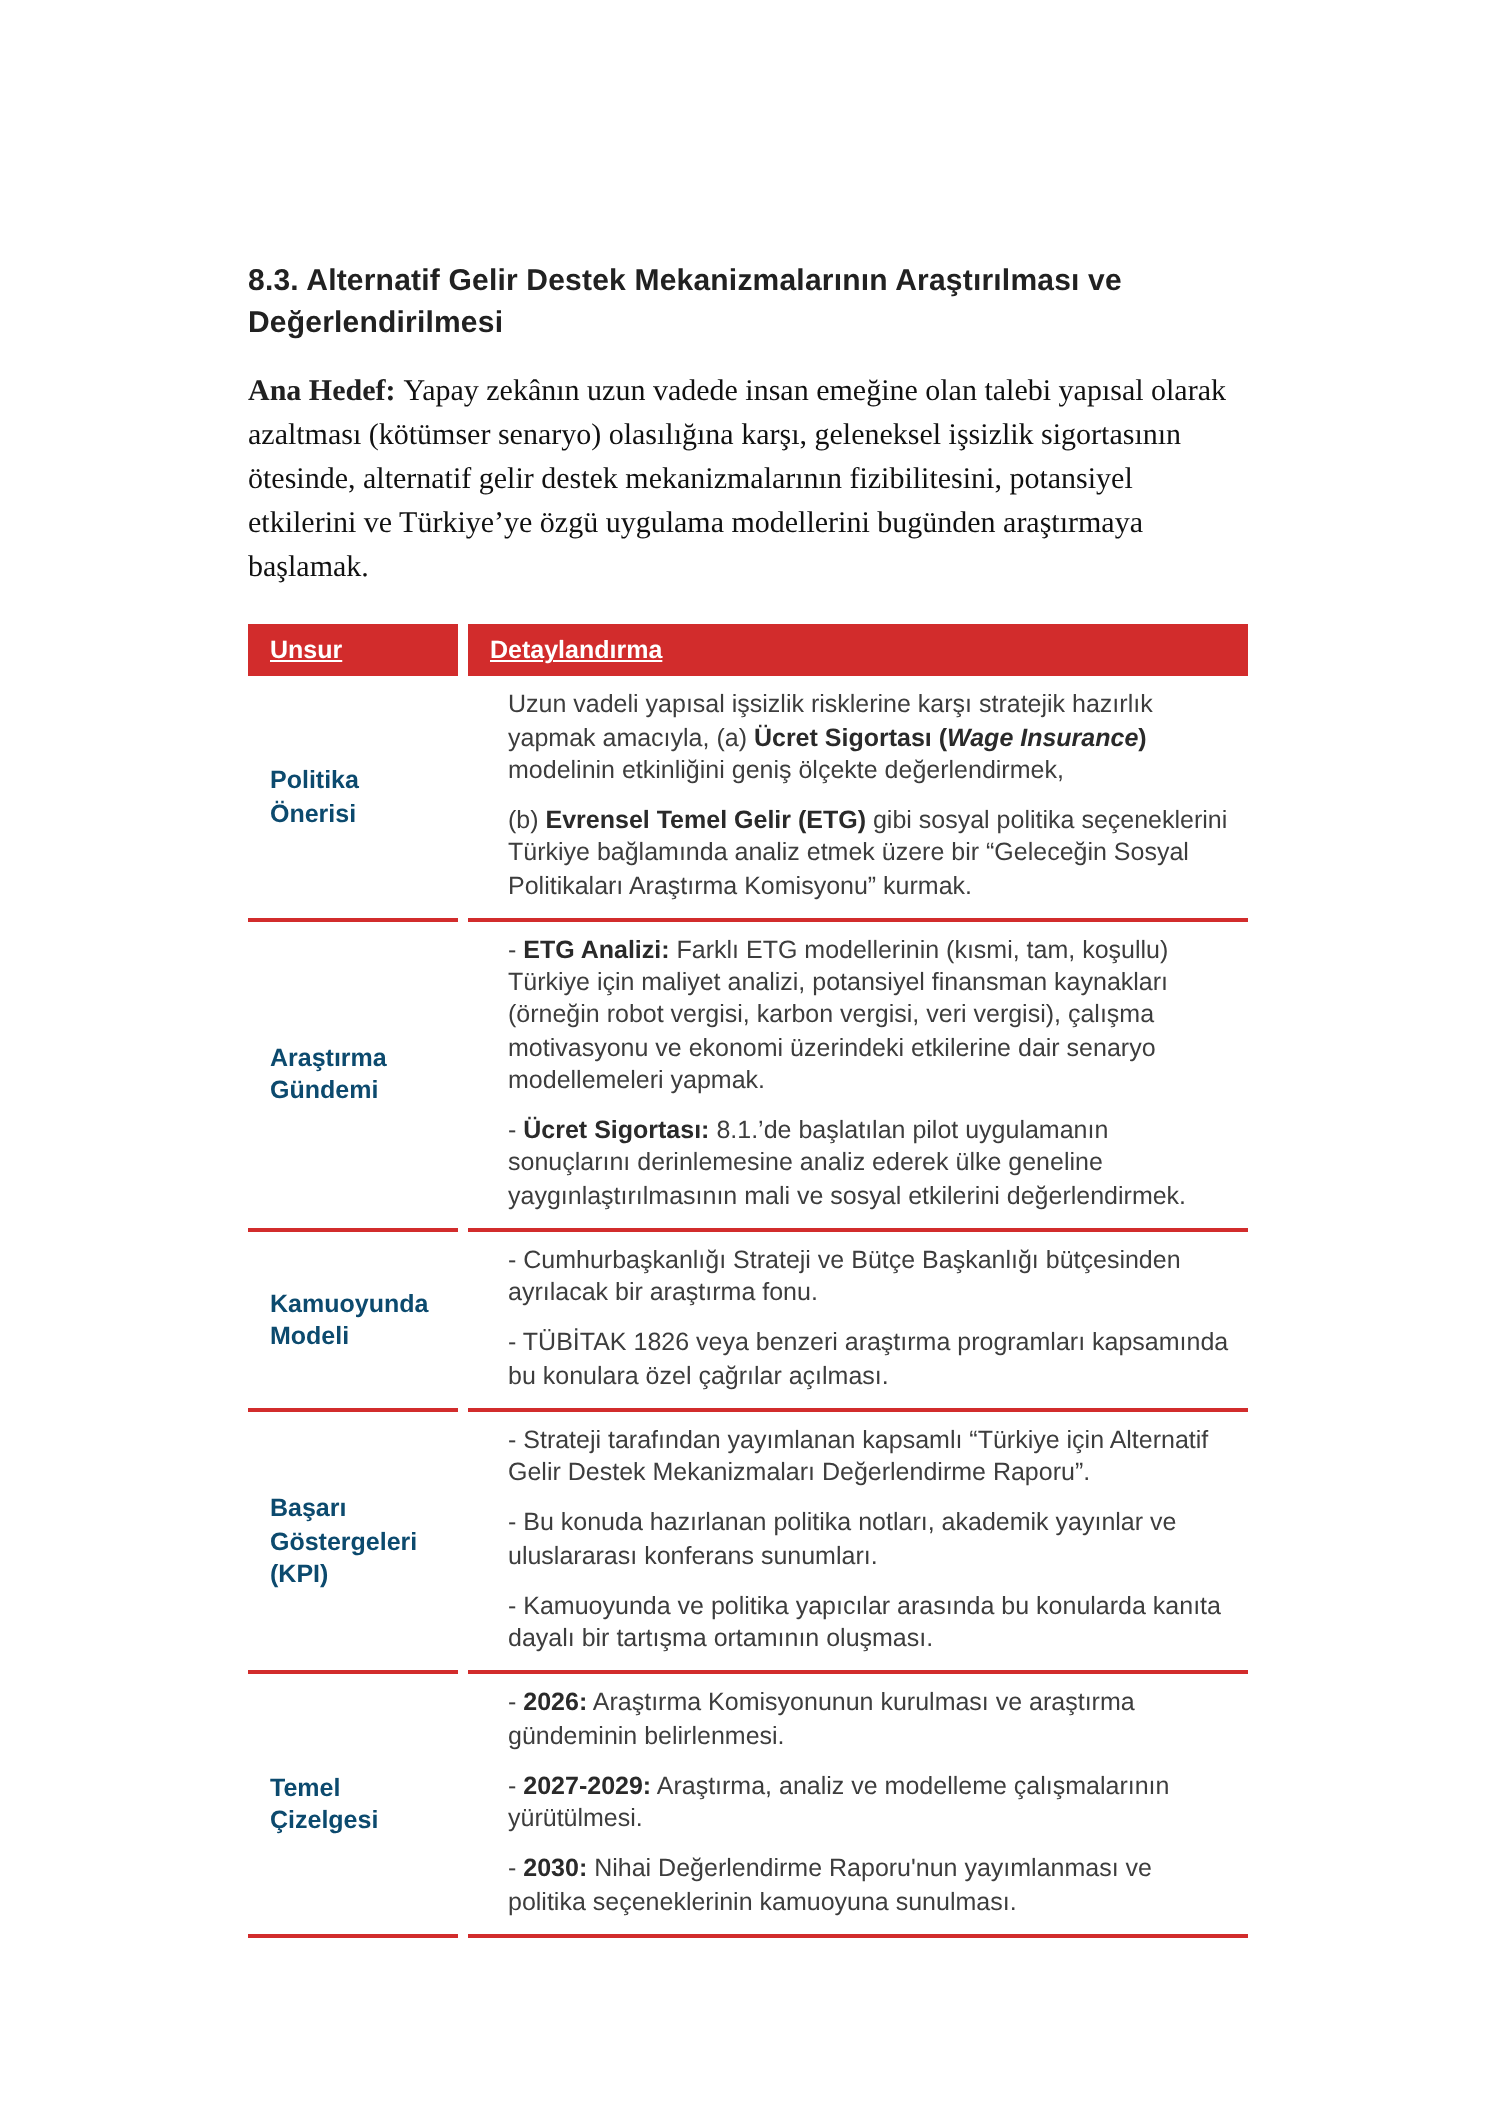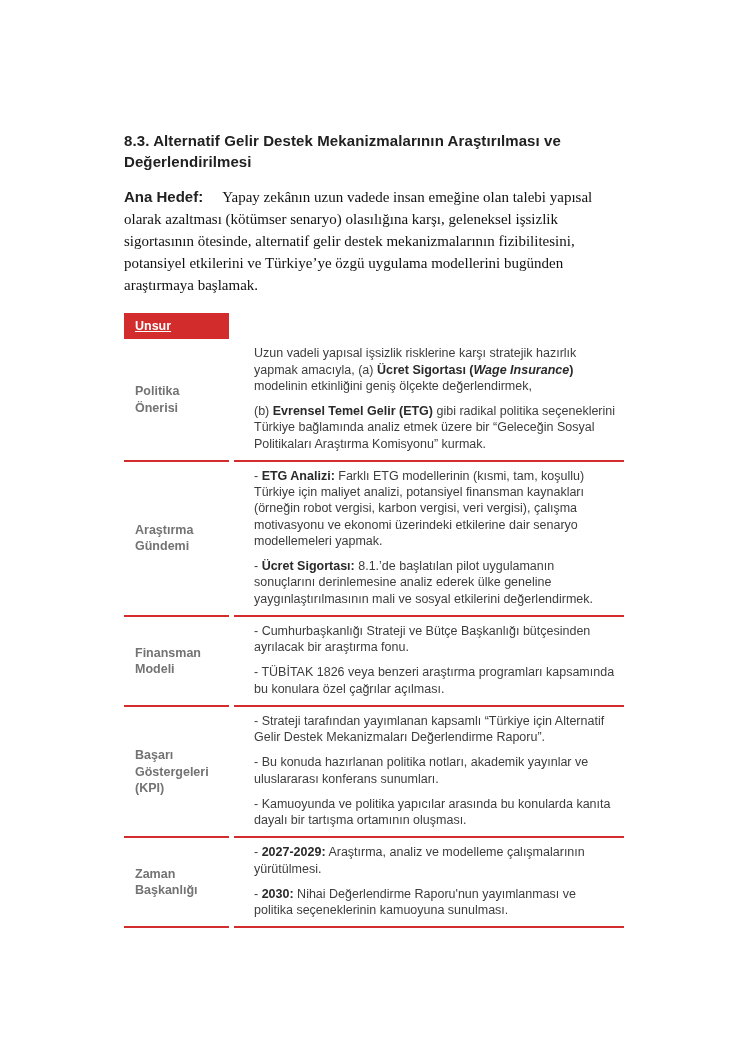--- a/index.html
+++ b/index.html
@@ -25,25 +25,25 @@
     color:#212121;
     letter-spacing:.1px;
   }
   .intro{
     margin:0 0 17px 0;
     font-size:14.5px;
     line-height:1.46;
     color:#111111;
   }
   .intro .lead{
-    font-family:Liberation Sans, sans-serif;
+    font-family:Liberation Serif, serif;
     font-weight:700;
     font-size:15px;
     color:#212121;
-    margin-right:19px;
+    margin-right:4px;
   }
   .intro .serif{
     font-family:"Liberation Serif","DejaVu Serif",serif;
     font-size:15px;
   }
   
   .tbl{width:100%;}
   .trow,.thead{
     display:grid;
     grid-template-columns:105px 1fr;
@@ -61,21 +61,21 @@
   .cell{
     border-bottom:2px solid var(--accent,#d22c2c);
     box-sizing:border-box;
   }
   .cell.label{
     display:flex;
     align-items:center;
     font-weight:700;
     font-size:12.5px;
     line-height:1.3;
-    color:#737373;
+    color:#0c4a6e;
     padding:8px 6px 8px 11px;
   }
   .cell.detail{
     font-size:12.5px;
     line-height:1.3;
     color:#3d3d3d;
     padding:6px 6px 8px 8px;
   }
   .cell.detail p{margin:0 0 9px 12px;}
   .cell.detail p:last-child{margin-bottom:0;}
@@ -88,64 +88,66 @@
 <div class="page" style="--accent: #d22c2c;">
   <div class="content">
 
     <h1 class="doc-heading">8.3. Alternatif Gelir Destek Mekanizmalarının Araştırılması ve Değerlendirilmesi</h1>
 
     <p class="intro"><span class="lead">Ana Hedef:</span><span class="serif">Yapay zekânın uzun vadede insan emeğine olan talebi yapısal olarak azaltması (kötümser senaryo) olasılığına karşı, geleneksel işsizlik sigortasının ötesinde, alternatif gelir destek mekanizmalarının fizibilitesini, potansiyel etkilerini ve Türkiye’ye özgü uygulama modellerini bugünden araştırmaya başlamak.</span></p>
 
     <div class="tbl">
       <div class="thead">
         <div class="th">Unsur</div>
+        <div class="th">Detaylandırma</div>
       </div>
       <div>
           <div class="trow">
             <div class="cell label">
               <span>Politika Önerisi</span>
             </div>
             <div class="cell detail">
               <p><span>Uzun vadeli yapısal işsizlik risklerine karşı stratejik hazırlık yapmak amacıyla, (a) </span><span class="b ">Ücret Sigortası (</span><span class="b i">Wage Insurance</span><span class="b ">)</span><span> modelinin etkinliğini geniş ölçekte değerlendirmek,</span></p>
-              <p><span>(b) </span><span class="b ">Evrensel Temel Gelir (ETG)</span><span> gibi radikal politika seçeneklerini Türkiye bağlamında analiz etmek üzere bir “Geleceğin Sosyal Politikaları Araştırma Komisyonu” kurmak.</span></p>
+              <p><span>(b) </span><span class="b ">Evrensel Temel Gelir (ETG)</span><span> gibi sosyal politika seçeneklerini Türkiye bağlamında analiz etmek üzere bir “Geleceğin Sosyal Politikaları Araştırma Komisyonu” kurmak.</span></p>
             </div>
           </div>
           <div class="trow">
             <div class="cell label">
               <span>Araştırma Gündemi</span>
             </div>
             <div class="cell detail">
               <p><span>- </span><span class="b ">ETG Analizi:</span><span> Farklı ETG modellerinin (kısmi, tam, koşullu) Türkiye için maliyet analizi, potansiyel finansman kaynakları (örneğin robot vergisi, karbon vergisi, veri vergisi), çalışma motivasyonu ve ekonomi üzerindeki etkilerine dair senaryo modellemeleri yapmak.</span></p>
               <p><span>- </span><span class="b ">Ücret Sigortası:</span><span> 8.1.’de başlatılan pilot uygulamanın sonuçlarını derinlemesine analiz ederek ülke geneline yaygınlaştırılmasının mali ve sosyal etkilerini değerlendirmek.</span></p>
             </div>
           </div>
           <div class="trow">
             <div class="cell label">
-              <span>Finansman Modeli</span>
+              <span>Kamuoyunda Modeli</span>
             </div>
             <div class="cell detail">
               <p><span>- Cumhurbaşkanlığı Strateji ve Bütçe Başkanlığı bütçesinden ayrılacak bir araştırma fonu.</span></p>
               <p><span>- TÜBİTAK 1826 veya benzeri araştırma programları kapsamında bu konulara özel çağrılar açılması.</span></p>
             </div>
           </div>
           <div class="trow">
             <div class="cell label">
               <span>Başarı Göstergeleri (KPI)</span>
             </div>
             <div class="cell detail">
               <p><span>- Strateji tarafından yayımlanan kapsamlı “Türkiye için Alternatif Gelir Destek Mekanizmaları Değerlendirme Raporu”.</span></p>
               <p><span>- Bu konuda hazırlanan politika notları, akademik yayınlar ve uluslararası konferans sunumları.</span></p>
               <p><span>- Kamuoyunda ve politika yapıcılar arasında bu konularda kanıta dayalı bir tartışma ortamının oluşması.</span></p>
             </div>
           </div>
           <div class="trow">
             <div class="cell label">
-              <span>Zaman Başkanlığı</span>
+              <span>Temel Çizelgesi</span>
             </div>
             <div class="cell detail">
+              <p><span>- </span><span class="b ">2026:</span><span> Araştırma Komisyonunun kurulması ve araştırma gündeminin belirlenmesi.</span></p>
               <p><span>- </span><span class="b ">2027-2029:</span><span> Araştırma, analiz ve modelleme çalışmalarının yürütülmesi.</span></p>
               <p><span>- </span><span class="b ">2030:</span><span> Nihai Değerlendirme Raporu'nun yayımlanması ve politika seçeneklerinin kamuoyuna sunulması.</span></p>
             </div>
           </div>
         </div>
     </div>
 
   </div>
 </div>
 

